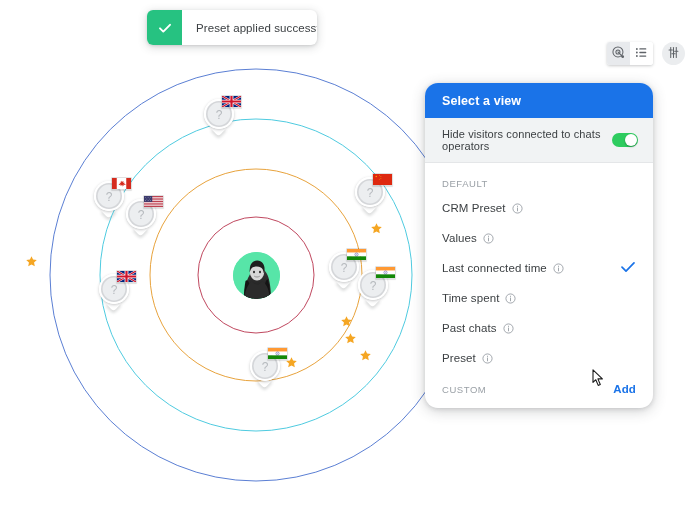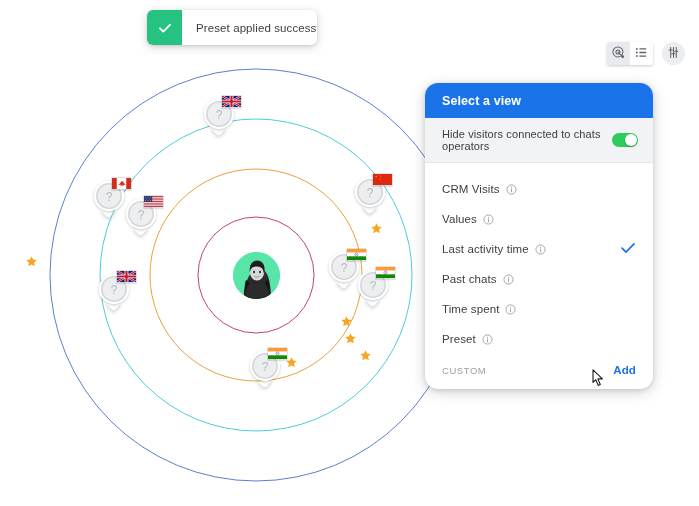--- a/index.html
+++ b/index.html
@@ -503,66 +503,67 @@
     <div class="panel-head">Select a view</div>
 
     <div class="panel-toggle-row">
       <span class="lbl">Hide visitors connected to chats operators</span>
       <span class="switch">
         <span class="knob"></span>
       </span>
     </div>
 
     <div class="panel-body">
+      <div class="section-label">DEFAULT</div>
       <div id="options-layer">
           <div class="opt">
-            <span class="otext">CRM Visits</span>
+            <span class="otext">CRM Preset</span>
             <span class="info">
               <svg width="11" height="11" viewBox="0 0 12 12">
                 <circle cx="6" cy="6" r="5" fill="none" stroke="#9aa0a6" stroke-width="1"></circle>
                 <rect x="5.5" y="5" width="1" height="4" fill="#9aa0a6"></rect>
                 <rect x="5.5" y="3" width="1" height="1.2" fill="#9aa0a6"></rect>
               </svg>
             </span>
           </div>
           <div class="opt">
             <span class="otext">Values</span>
             <span class="info">
               <svg width="11" height="11" viewBox="0 0 12 12">
                 <circle cx="6" cy="6" r="5" fill="none" stroke="#9aa0a6" stroke-width="1"></circle>
                 <rect x="5.5" y="5" width="1" height="4" fill="#9aa0a6"></rect>
                 <rect x="5.5" y="3" width="1" height="1.2" fill="#9aa0a6"></rect>
               </svg>
             </span>
           </div>
           <div class="opt">
-            <span class="otext">Last activity time</span>
+            <span class="otext">Last connected time</span>
             <span class="info">
               <svg width="11" height="11" viewBox="0 0 12 12">
                 <circle cx="6" cy="6" r="5" fill="none" stroke="#9aa0a6" stroke-width="1"></circle>
                 <rect x="5.5" y="5" width="1" height="4" fill="#9aa0a6"></rect>
                 <rect x="5.5" y="3" width="1" height="1.2" fill="#9aa0a6"></rect>
               </svg>
             </span>
             <span class="check"><svg width="14" height="11" viewBox="0 0 14 11">
                 <path d="M1 5.6l4 4 8-8.2" stroke="#1a73e8" stroke-width="1.7" fill="none" stroke-linecap="round" stroke-linejoin="round"></path>
               </svg></span>
           </div>
           <div class="opt">
-            <span class="otext">Past chats</span>
+            <span class="otext">Time spent</span>
             <span class="info">
               <svg width="11" height="11" viewBox="0 0 12 12">
                 <circle cx="6" cy="6" r="5" fill="none" stroke="#9aa0a6" stroke-width="1"></circle>
                 <rect x="5.5" y="5" width="1" height="4" fill="#9aa0a6"></rect>
                 <rect x="5.5" y="3" width="1" height="1.2" fill="#9aa0a6"></rect>
               </svg>
             </span>
           </div>
           <div class="opt">
-            <span class="otext">Time spent</span>
+            <span class="otext">Past chats</span>
             <span class="info">
               <svg width="11" height="11" viewBox="0 0 12 12">
                 <circle cx="6" cy="6" r="5" fill="none" stroke="#9aa0a6" stroke-width="1"></circle>
                 <rect x="5.5" y="5" width="1" height="4" fill="#9aa0a6"></rect>
                 <rect x="5.5" y="3" width="1" height="1.2" fill="#9aa0a6"></rect>
               </svg>
             </span>
           </div>
           <div class="opt">
             <span class="otext">Preset</span>

